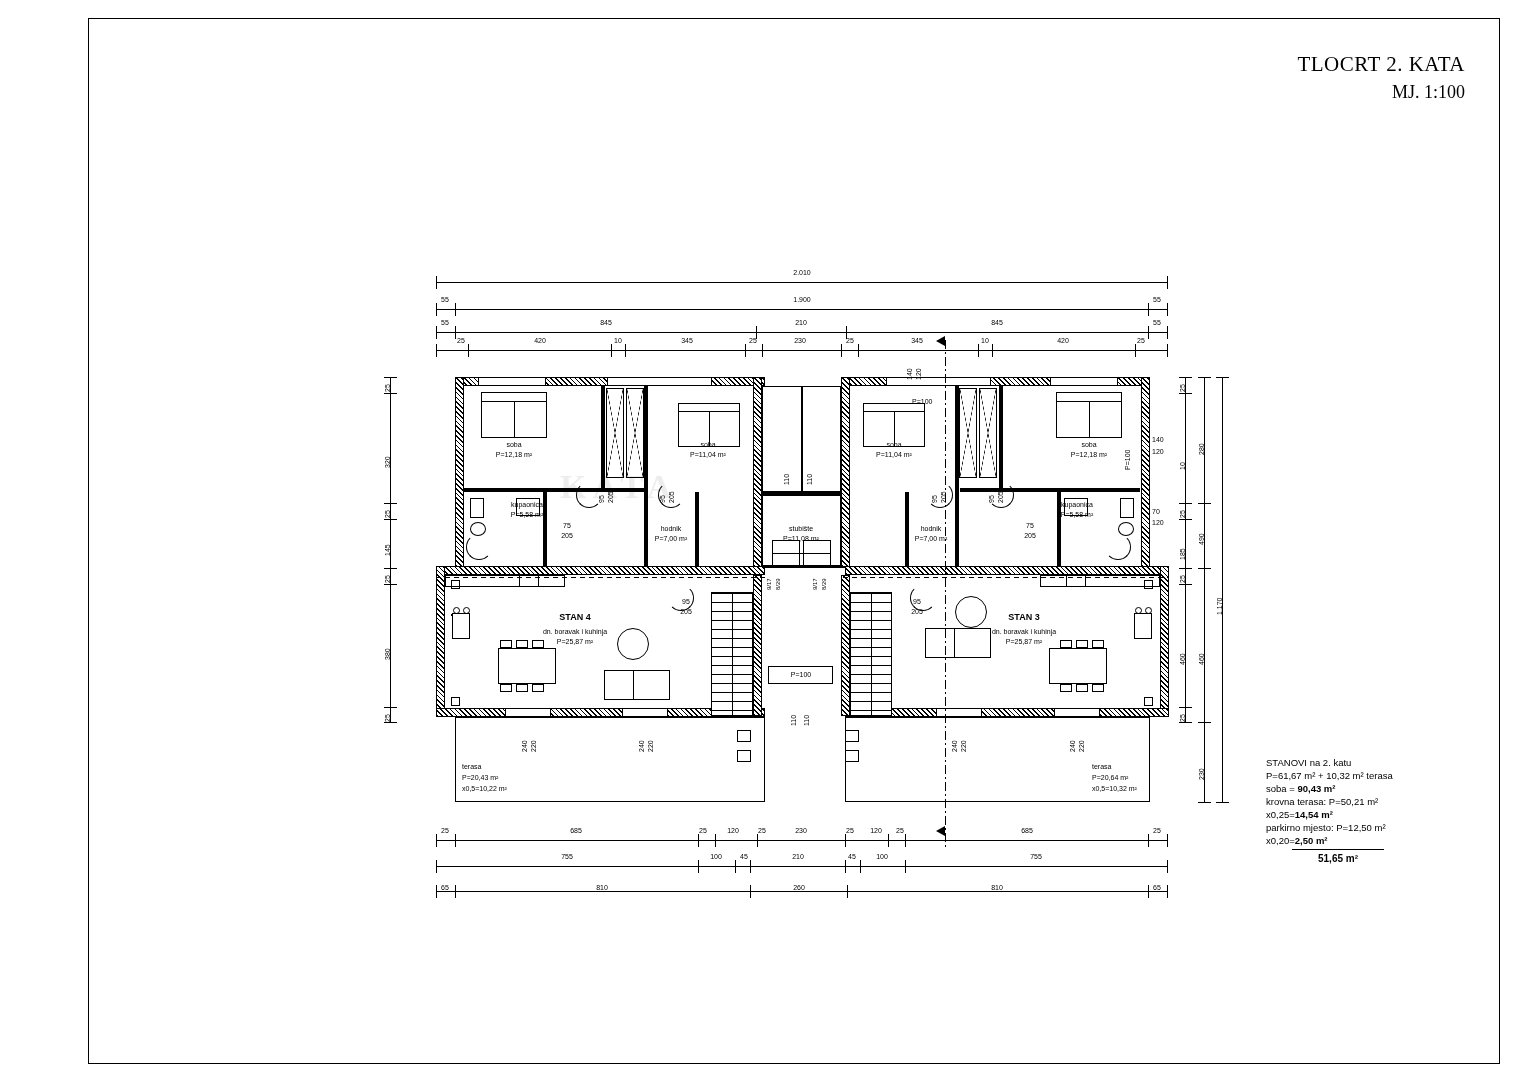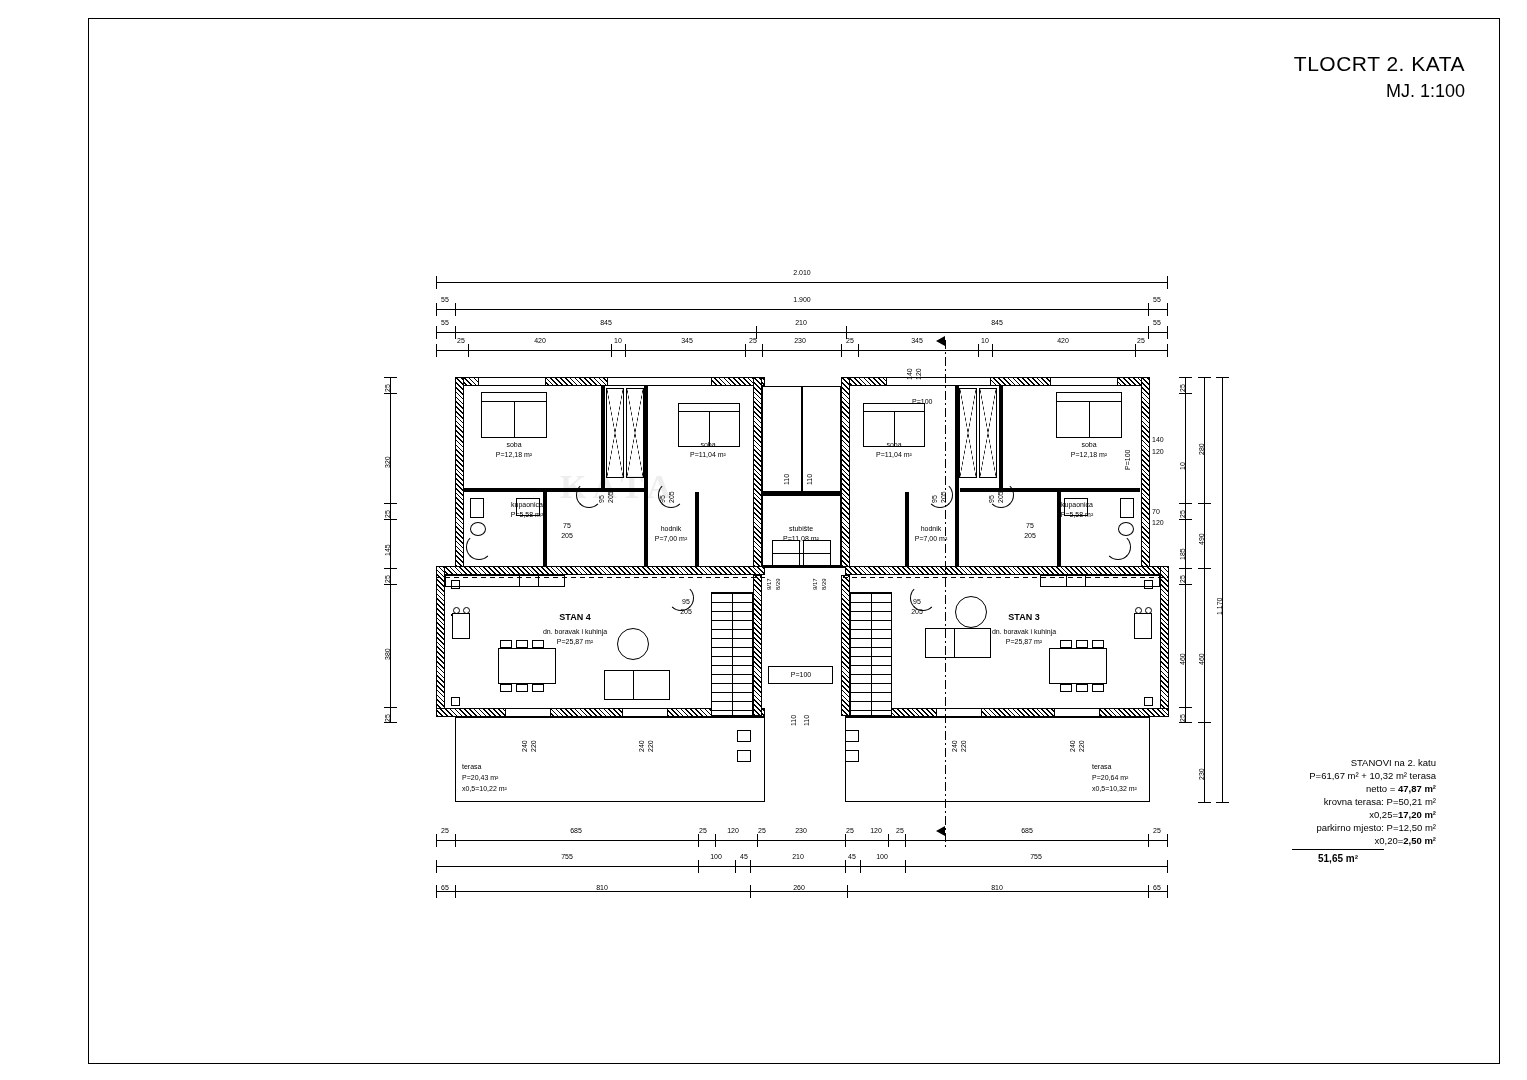--- a/index.html
+++ b/index.html
@@ -26,21 +26,21 @@
     height: 1046px;
     border: 1px solid #000;
     box-sizing: border-box;
   }
   
   .title-block {
     position: absolute;
     right: 62px;
     top: 52px;
     text-align: right;
-    font-family: Liberation Sans, sans-serif;
+    font-family: Liberation Serif, serif;
   }
   .title-main {
     font-size: 21px;
     letter-spacing: 0.5px;
     color: #000;
   }
   .title-sub {
     font-size: 18px;
     margin-top: 5px;
     color: #000;
@@ -48,21 +48,21 @@
   
   .legend {
     position: absolute;
     left: 1266px;
     top: 756px;
     width: 170px;
     font-size: 9.5px;
     line-height: 13px;
     color: #000;
   }
-  .legend .row { white-space: nowrap; text-align: right; }
+  .legend .row { white-space: nowrap; }
   .legend b { font-weight: bold; }
   .legend .total {
     border-top: 1px solid #000;
     margin-top: 2px;
     padding-top: 2px;
     text-align: center;
     font-weight: bold;
     font-size: 10px;
     width: 92px;
     margin-left: 26px;
@@ -193,25 +193,25 @@
 
   <div class="title-block">
     <div class="title-main">TLOCRT 2. KATA</div>
     <div class="title-sub">MJ. 1:100</div>
   </div>
 
   <div class="legend">
     <div class="row">STANOVI na 2. katu</div>
     <div class="row">P=61,67 m² + 10,32 m² terasa</div>
     <div class="row">
-      <span>netto = </span><b>47,87 m²</b>
+      <span>soba = </span><b>90,43 m²</b>
     </div>
     <div class="row">krovna terasa: P=50,21 m²</div>
     <div class="row">
-      <span>x0,25=</span><b>17,20 m²</b>
+      <span>x0,25=</span><b>14,54 m²</b>
     </div>
     <div class="row">parkirno mjesto: P=12,50 m²</div>
     <div class="row">
       <span>x0,20=</span><b>2,50 m²</b>
     </div>
     <div class="total">51,65 m²</div>
   </div>
 
   <div class="watermark">KATA</div>
 

